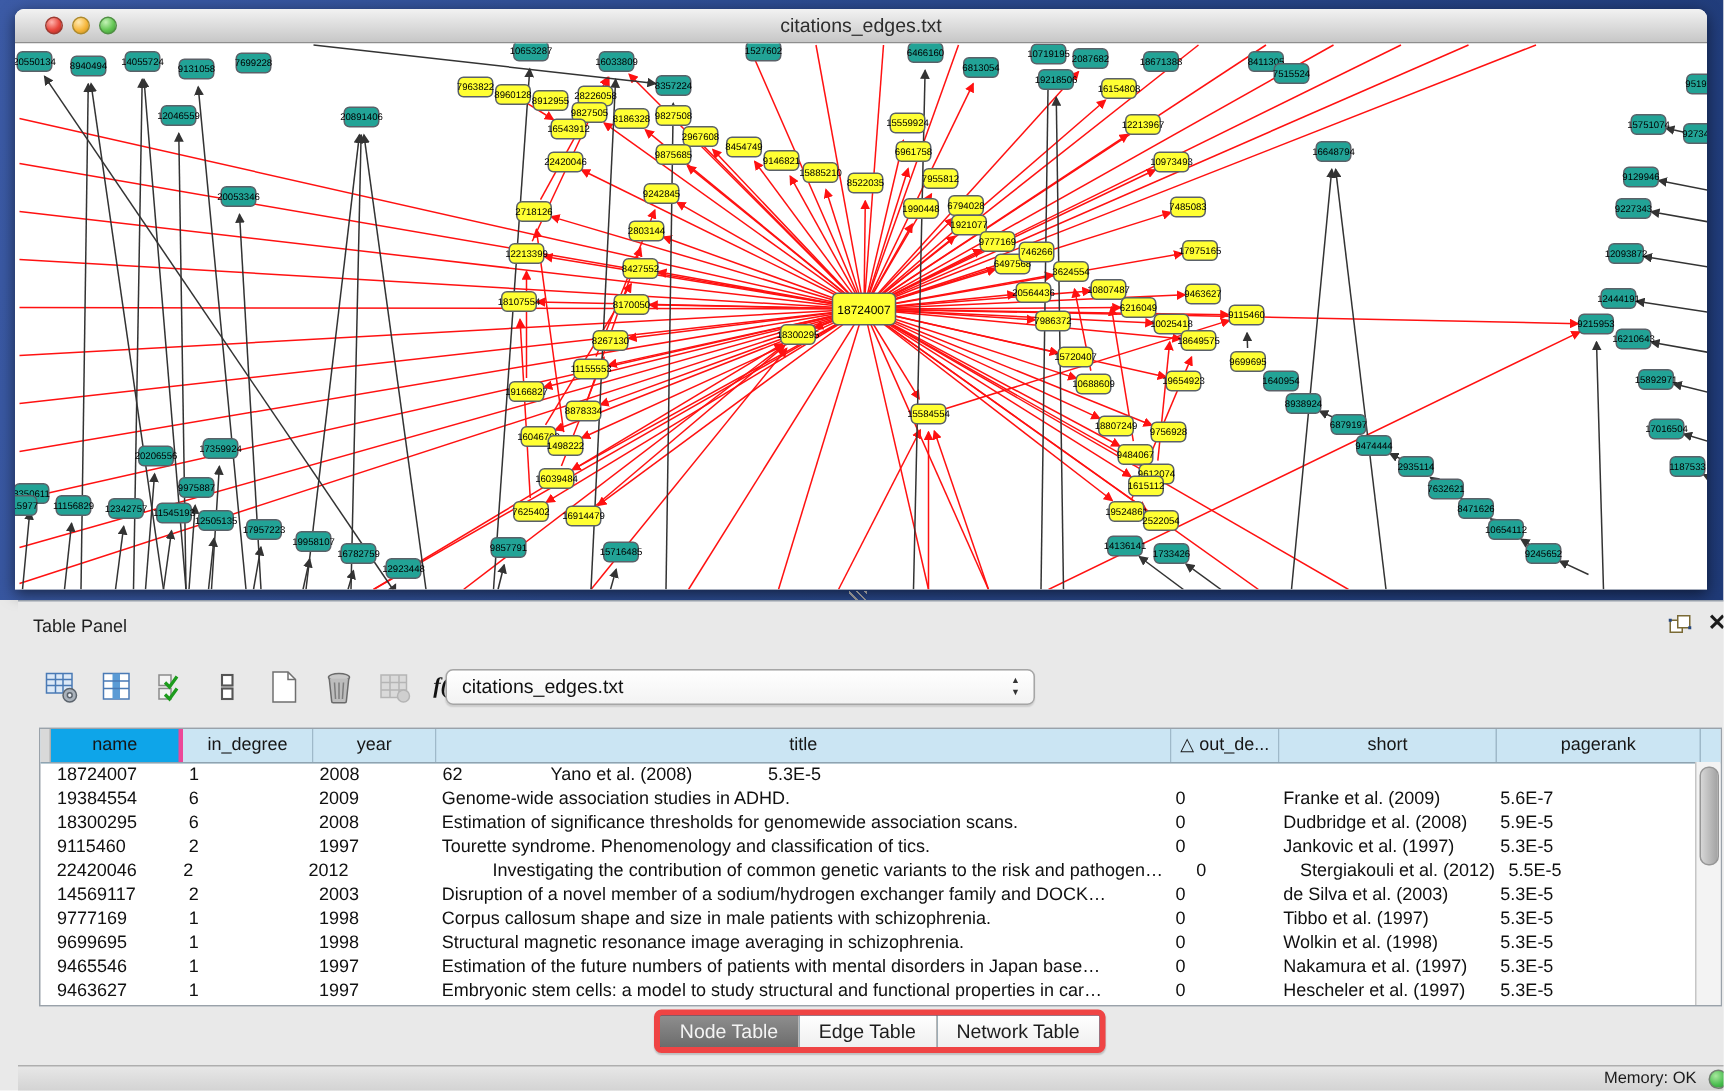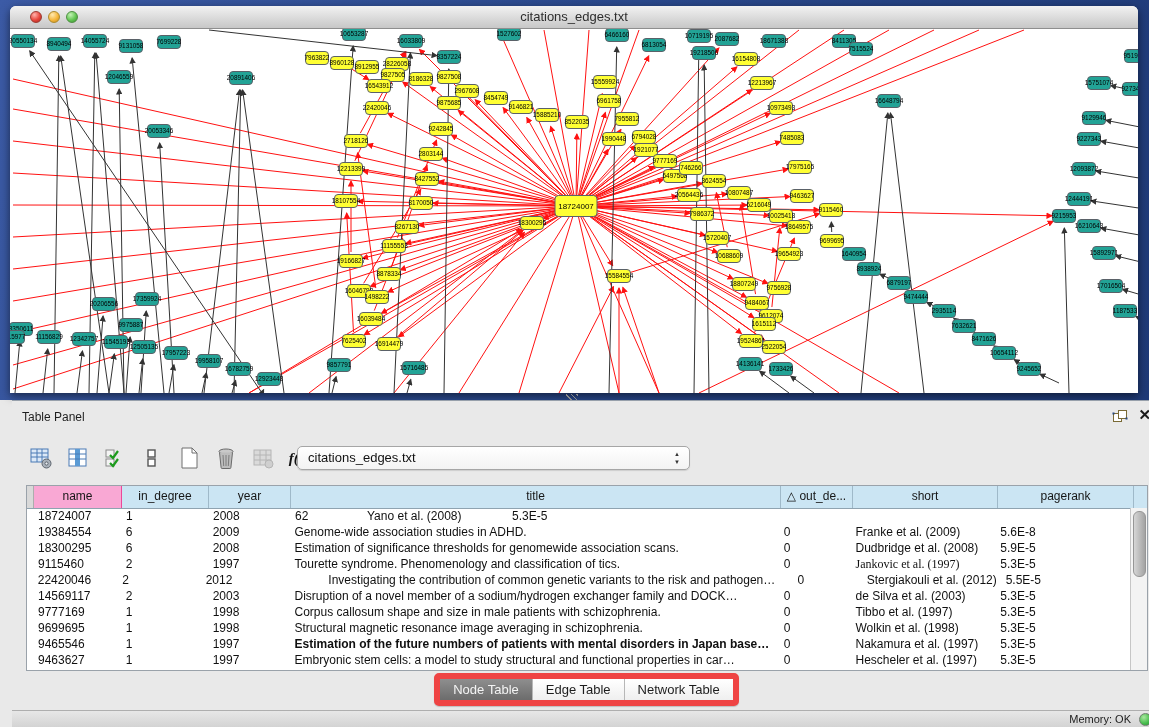--- a/index.html
+++ b/index.html
@@ -41,31 +41,31 @@
          box-shadow:0 1px 1px rgba(0,0,0,.12)}
   .combo-text{position:absolute;left:10px;top:0;line-height:22px;font-size:13px;color:#111;white-space:nowrap}
   .combo-arrows{position:absolute;right:9px;top:3px;font-size:6px;line-height:8px;color:#333;text-align:center}
 
   .tbl{position:absolute;left:14px;top:84px;width:1122px;height:186px;background:#fff;
        border:1px solid #9aa2aa;box-sizing:border-box}
   .thead{display:flex;height:22px;border-bottom:1px solid #8fa3b0;background:#cbe5f3}
   .gut{width:6px;background:#d9d9d9;border-right:1px solid #adadad}
   .hc{box-sizing:border-box;border-right:1px solid #9fb9c9;font-size:12px;color:#161616;
       text-align:center;line-height:21px;white-space:nowrap;overflow:hidden;background:#cbe5f3}
-  .hc.gray{background:#f9a8d4;border-right:1px solid #ec4899}
+  .hc.gray{background:#0ea5e9;border-right:3px solid #ec4899}
   .tbody{position:absolute;left:0;top:22px;right:16px;bottom:0;overflow:hidden}
   .tr{display:flex;height:16px}
   .td{box-sizing:border-box;padding-left:5px;font-size:12px;line-height:16px;color:#101010;
       white-space:nowrap;overflow:hidden}
   .vsb{position:absolute;right:0;top:22px;bottom:0;width:16px;background:#f3f3f3;border-left:1px solid #c6c6c6}
   .vsb-thumb{position:absolute;left:2px;top:3px;width:11px;height:64px;border-radius:6px;
              background:linear-gradient(90deg,#d6d6d6,#a3a3a3);border:1px solid #969696}
 
   .tabs{position:absolute;left:0;top:272px;width:100%;display:flex;justify-content:center}
-  .seg{display:flex;height:21px;border:6px solid #ef4444;border-radius:5px;overflow:hidden;
+  .seg{display:flex;height:21px;border:4px solid #ef4444;border-radius:5px;overflow:hidden;
        box-shadow:0 1px 1px rgba(0,0,0,.18);background:#0c4a6e}
   .seg-btn{padding:0 13px;font-size:13px;line-height:21px;color:#1d1d1d;
            background:linear-gradient(#ffffff,#efefef);border-left:1px solid #b7b7b7;cursor:pointer}
   .seg-btn:first-child{border-left:none}
   .seg-btn.sel{background:linear-gradient(#8e8e8e,#6c6c6c);color:#f4f4f4}
 
   
   .statusbar{position:absolute;left:12px;top:710px;width:1149px;height:17px;
              background:linear-gradient(#e7e7e7,#d2d2d2);border-top:1px solid #aeaeae}
   .mem-label{position:absolute;right:30px;top:0;font-size:11px;line-height:16px;color:#1c1c1c}
@@ -874,40 +874,40 @@
           <div class="td" style="width: 136px;">5.3E-5</div>
         </div>
         <div class="tr">
           <div style="width: 6px;"></div>
           <div class="td" style="width: 88px;">19384554</div>
           <div class="td" style="width: 87px;">6</div>
           <div class="td" style="width: 82px;">2009</div>
           <div class="td" style="width: 490px;">Genome-wide association studies in ADHD.</div>
           <div class="td" style="width: 72px;">0</div>
           <div class="td" style="width: 145px;">Franke et al. (2009)</div>
-          <div class="td" style="width: 136px;">5.6E-8</div>
+          <div class="td" style="width: 136px;">5.6E-7</div>
         </div>
         <div class="tr">
           <div style="width: 6px;"></div>
           <div class="td" style="width: 88px;">18300295</div>
           <div class="td" style="width: 87px;">6</div>
           <div class="td" style="width: 82px;">2008</div>
           <div class="td" style="width: 490px;">Estimation of significance thresholds for genomewide association scans.</div>
           <div class="td" style="width: 72px;">0</div>
           <div class="td" style="width: 145px;">Dudbridge et al. (2008)</div>
           <div class="td" style="width: 136px;">5.9E-5</div>
         </div>
         <div class="tr">
           <div style="width: 6px;"></div>
           <div class="td" style="width: 88px;">9115460</div>
           <div class="td" style="width: 87px;">2</div>
           <div class="td" style="width: 82px;">1997</div>
           <div class="td" style="width: 490px;">Tourette syndrome. Phenomenology and classification of tics.</div>
           <div class="td" style="width: 72px;">0</div>
-          <div class="td" style="width: 145px; font-family: Liberation Serif, serif;">Jankovic et al. (1997)</div>
+          <div class="td" style="width: 145px;">Jankovic et al. (1997)</div>
           <div class="td" style="width: 136px;">5.3E-5</div>
         </div>
         <div class="tr">
           <div style="width: 6px;"></div>
           <div class="td" style="width: 88px;">22420046</div>
           <div class="td" style="width: 87px;">2</div>
           <div class="td" style="width: 82px;">2012</div>
           <div class="td" style="width: 490px; margin-left: 44px;">Investigating the contribution of common genetic variants to the risk and pathogen…</div>
           <div class="td" style="width: 72px;">0</div>
           <div class="td" style="width: 145px;">Stergiakouli et al. (2012)</div>
@@ -941,21 +941,21 @@
           <div class="td" style="width: 490px;">Structural magnetic resonance image averaging in schizophrenia.</div>
           <div class="td" style="width: 72px;">0</div>
           <div class="td" style="width: 145px;">Wolkin et al. (1998)</div>
           <div class="td" style="width: 136px;">5.3E-5</div>
         </div>
         <div class="tr">
           <div style="width: 6px;"></div>
           <div class="td" style="width: 88px;">9465546</div>
           <div class="td" style="width: 87px;">1</div>
           <div class="td" style="width: 82px;">1997</div>
-          <div class="td" style="width: 490px; font-weight: bold;">Estimation of the future numbers of patients with mental disorders in Japan base…</div>
+          <div class="td" style="width: 490px;">Estimation of the future numbers of patients with mental disorders in Japan base…</div>
           <div class="td" style="width: 72px;">0</div>
           <div class="td" style="width: 145px;">Nakamura et al. (1997)</div>
           <div class="td" style="width: 136px;">5.3E-5</div>
         </div>
         <div class="tr">
           <div style="width: 6px;"></div>
           <div class="td" style="width: 88px;">9463627</div>
           <div class="td" style="width: 87px;">1</div>
           <div class="td" style="width: 82px;">1997</div>
           <div class="td" style="width: 490px;">Embryonic stem cells: a model to study structural and functional properties in car…</div>

